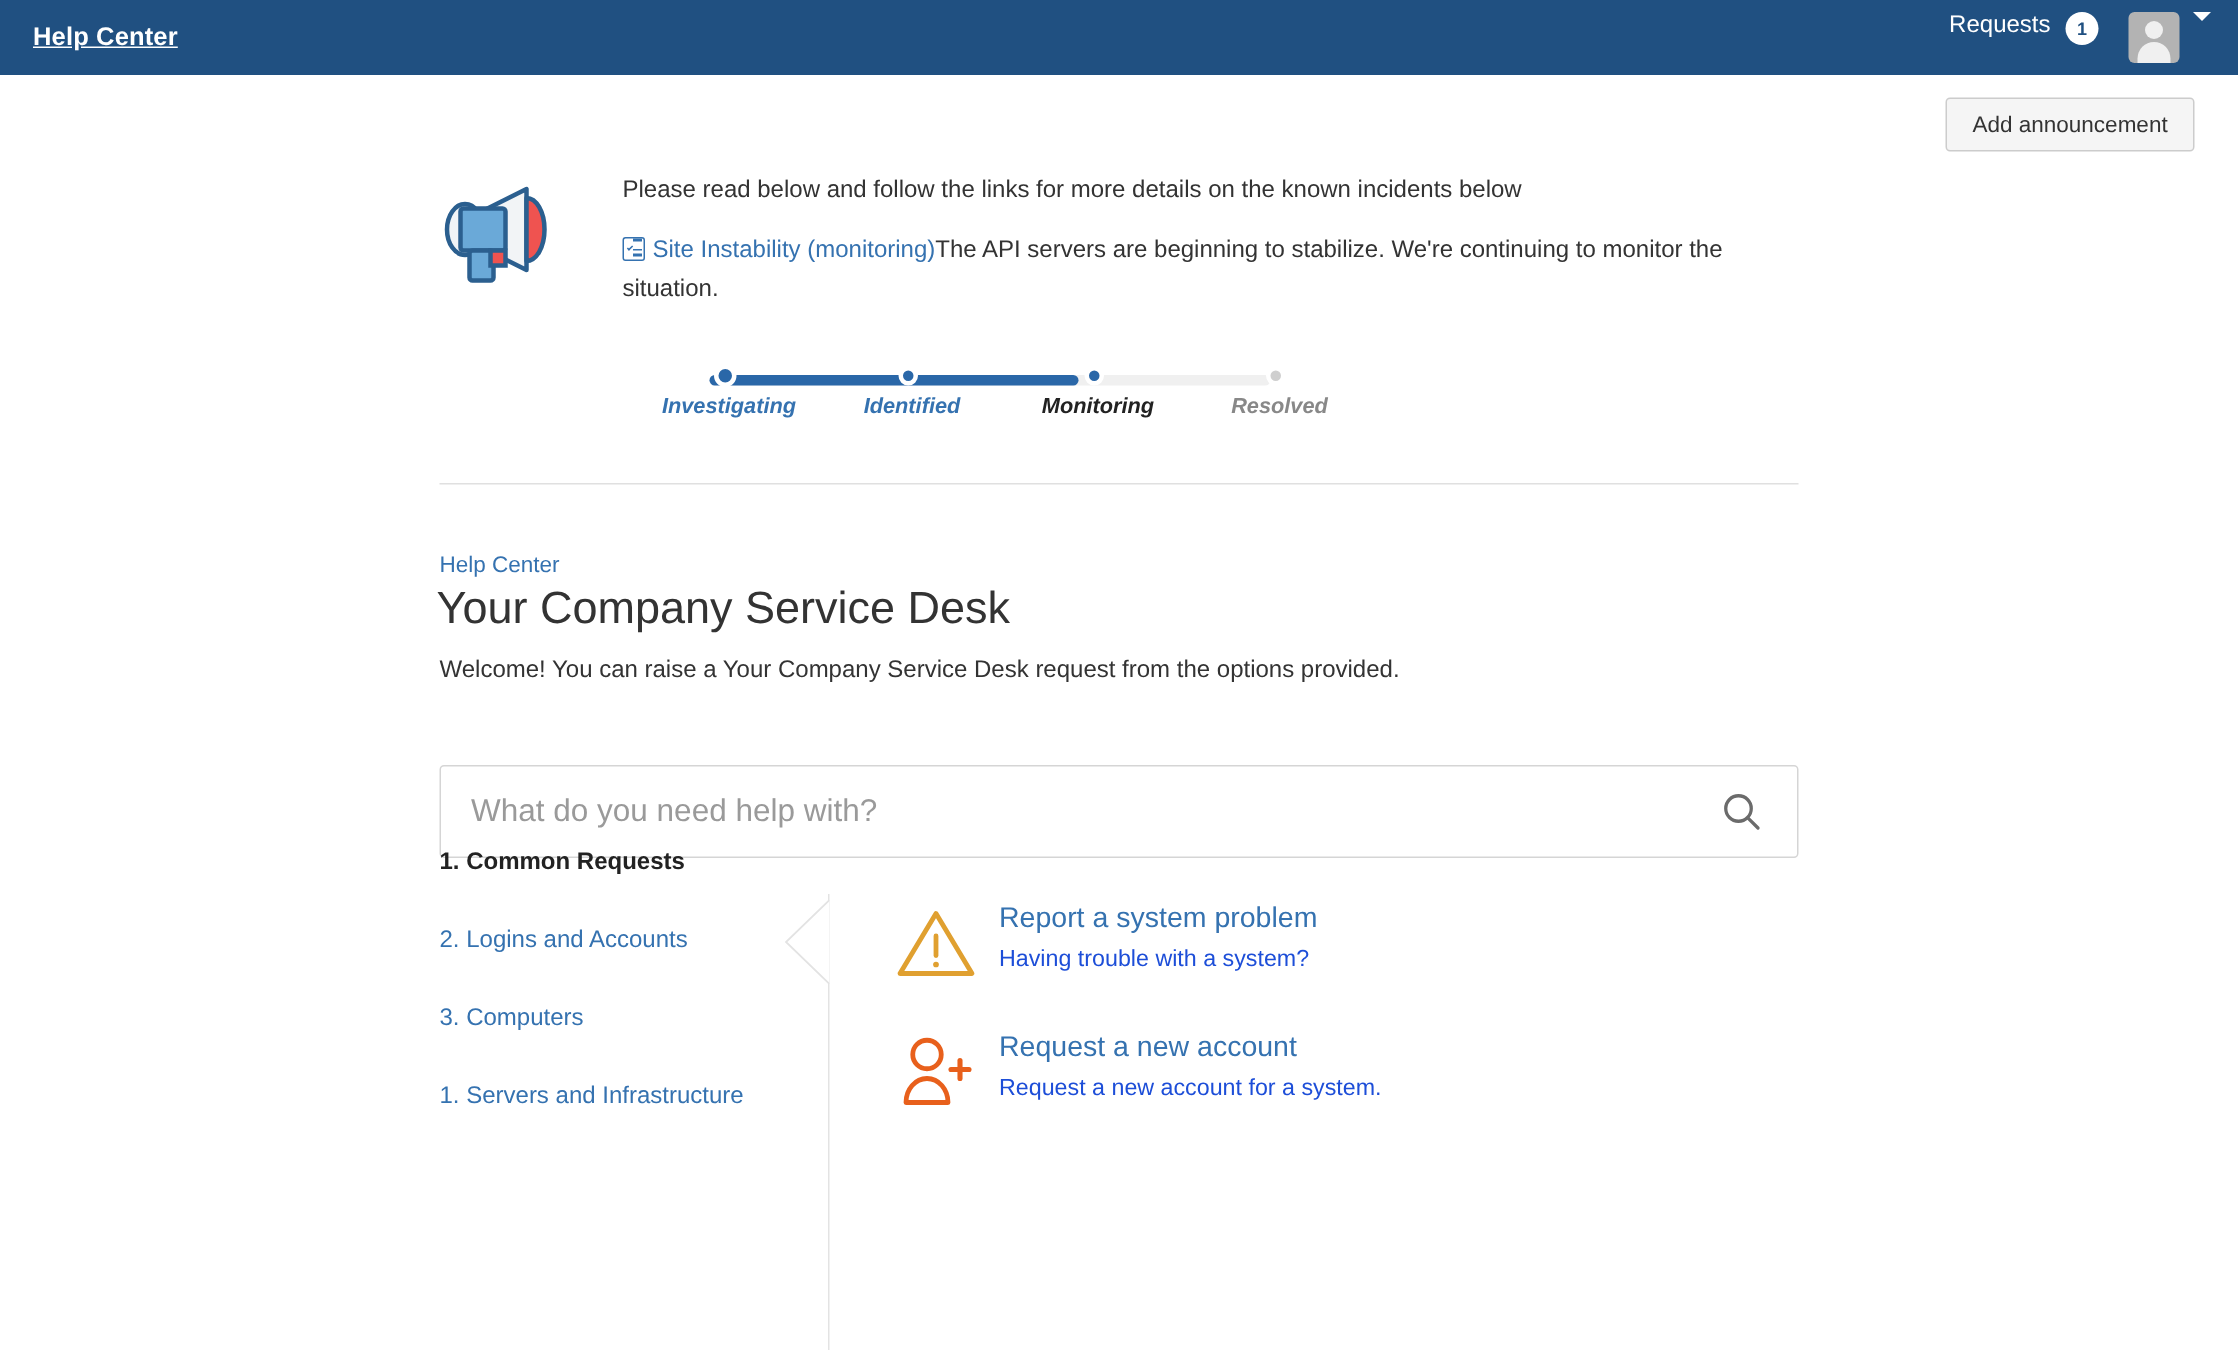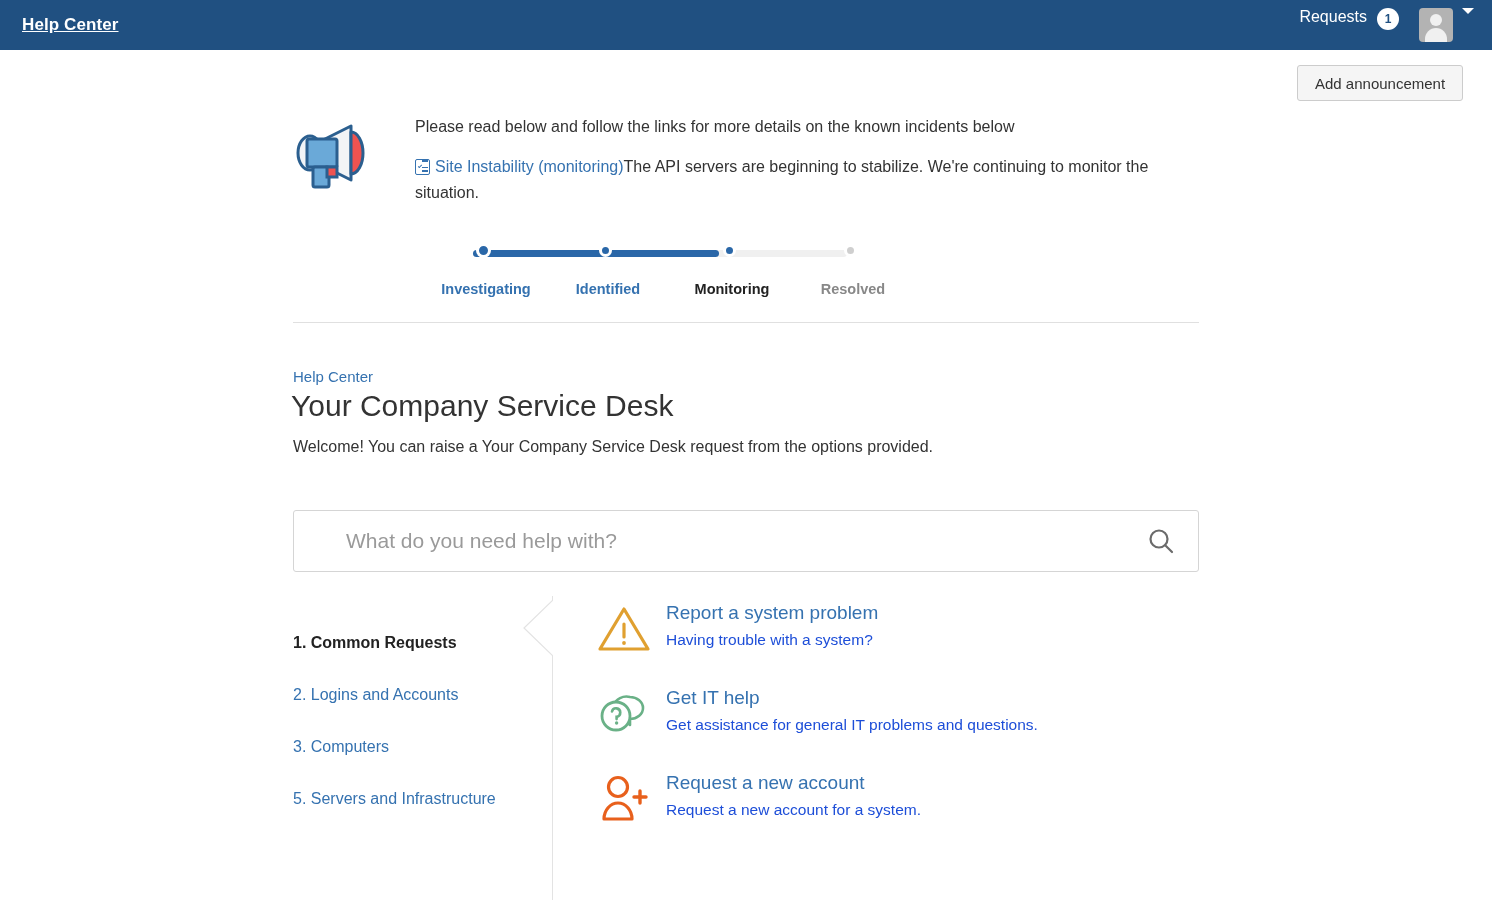--- a/index.html
+++ b/index.html
@@ -155,24 +155,25 @@
   .track-fill {
     position: absolute; top: 7px; left: 13px;
     width: 246px; height: 7px;
     background: #2a67a8; border-radius: 4px;
   }
   .track-dot {
     position: absolute; border-radius: 50%;
     border: 3px solid #ffffff;
   }
   .track-label {
-    position: absolute; top: 38px;
+    position: absolute; top: 20px;
     font-size: 14.5px; font-weight: bold;
     white-space: nowrap;
     transform: translateX(-50%);
+    font-style: italic;
   }
 
   
   .divider {
     position: absolute; top: 322px; left: 293px;
     width: 906px; height: 1px; background: #e0e0e0;
   }
 
   
   .breadcrumb {
@@ -189,42 +190,42 @@
     font-size: 16px; color: #333333;
   }
 
   
   .search-wrap {
     position: absolute; top: 510px; left: 293px;
     width: 906px; height: 62px;
     border: 1px solid #d5d5d5;
     border-radius: 3px;
     background: #ffffff;
-    display: flex; align-items: center; padding-left: 32px;
+    display: flex; align-items: center;
   }
   .search-input {
     flex: 1;
     border: none; outline: none;
     background: transparent;
     font-family: "Liberation Sans", sans-serif;
     font-size: 21px;
     color: #333333;
     padding: 0 20px;
     height: 100%;
   }
   .search-input::placeholder { color: #9a9a9a; }
   .search-btn {
     background: none; border: none; cursor: pointer;
     padding: 0 22px 0 10px;
     display: flex; align-items: center;
   }
 
   
   .cat-col {
-    position: absolute; top: 632px; left: 293px;
+    position: absolute; top: 564px; left: 293px;
     width: 260px;
   }
   .cat-item {
     font-size: 16px;
     color: #3572b0;
     text-decoration: none;
     display: block;
     line-height: 22px;
     margin-bottom: 30px;
     cursor: pointer;
@@ -330,21 +331,21 @@
       <circle cx="13" cy="13" r="8.5" fill="none" stroke="#6b6b6b" stroke-width="2.2"></circle>
       <line x1="19.2" y1="19.2" x2="26" y2="26" stroke="#6b6b6b" stroke-width="2.2" stroke-linecap="round"></line>
     </svg>
   </button>
 </div>
 
 <div class="cat-col" id="category-list">
     <a class="cat-item selected" href="#">1. Common Requests</a>
     <a class="cat-item" href="#">2. Logins and Accounts</a>
     <a class="cat-item" href="#">3. Computers</a>
-    <a class="cat-item" href="#">5. Servers and Infrastructure</a>
+    <a class="cat-item" href="#">1. Servers and Infrastructure</a>
   </div>
 
 <div class="vline"></div>
 <div class="notch">
   <svg width="30" height="56" viewBox="0 0 30 56">
     <polyline points="30,0 1,28 30,56" fill="#ffffff" stroke="#e3e3e3" stroke-width="1.2"></polyline>
   </svg>
 </div>
 
 <div class="req-col" id="request-list">
@@ -354,32 +355,20 @@
           <line x1="28" y1="20" x2="28" y2="33" stroke="#e0a030" stroke-width="3.2" stroke-linecap="round"></line>
           <circle cx="28" cy="39" r="1.9" fill="#e0a030"></circle>
         </svg></div>
       <div class="req-text">
         <a class="req-title" href="#">Report a system problem</a>
         <div class="req-desc">Having trouble with a system?</div>
       </div>
     </div>
     <div class="req-item">
       <div class="req-icon"><svg width="56" height="50" viewBox="0 0 56 50">
-          <path d="M34 8 a13 11 0 1 1 0 22 l0 6 -7 -6.5 a13 11 0 0 1 7 -21.5z" fill="none" stroke="#6ab187" stroke-width="2.6" stroke-linejoin="round"></path>
-          <circle cx="20" cy="27" r="14" fill="#ffffff" stroke="#6ab187" stroke-width="2.8"></circle>
-          <path d="M16 22.5 a4.2 4.2 0 1 1 4.6 5.2 l0 2.4" fill="none" stroke="#6ab187" stroke-width="2.6" stroke-linecap="round"></path>
-          <circle cx="20.6" cy="34" r="1.7" fill="#6ab187"></circle>
-        </svg></div>
-      <div class="req-text">
-        <a class="req-title" href="#">Get IT help</a>
-        <div class="req-desc">Get assistance for general IT problems and questions.</div>
-      </div>
-    </div>
-    <div class="req-item">
-      <div class="req-icon"><svg width="56" height="50" viewBox="0 0 56 50">
           <circle cx="22" cy="13" r="9.5" fill="none" stroke="#e8601c" stroke-width="3.2"></circle>
           <path d="M8 45 a14 16 0 0 1 28 0 z" fill="none" stroke="#e8601c" stroke-width="3.2" stroke-linejoin="round"></path>
           <line x1="44" y1="17" x2="44" y2="29" stroke="#e8601c" stroke-width="3.4" stroke-linecap="round"></line>
           <line x1="38" y1="23" x2="50" y2="23" stroke="#e8601c" stroke-width="3.4" stroke-linecap="round"></line>
         </svg></div>
       <div class="req-text">
         <a class="req-title" href="#">Request a new account</a>
         <div class="req-desc">Request a new account for a system.</div>
       </div>
     </div>

